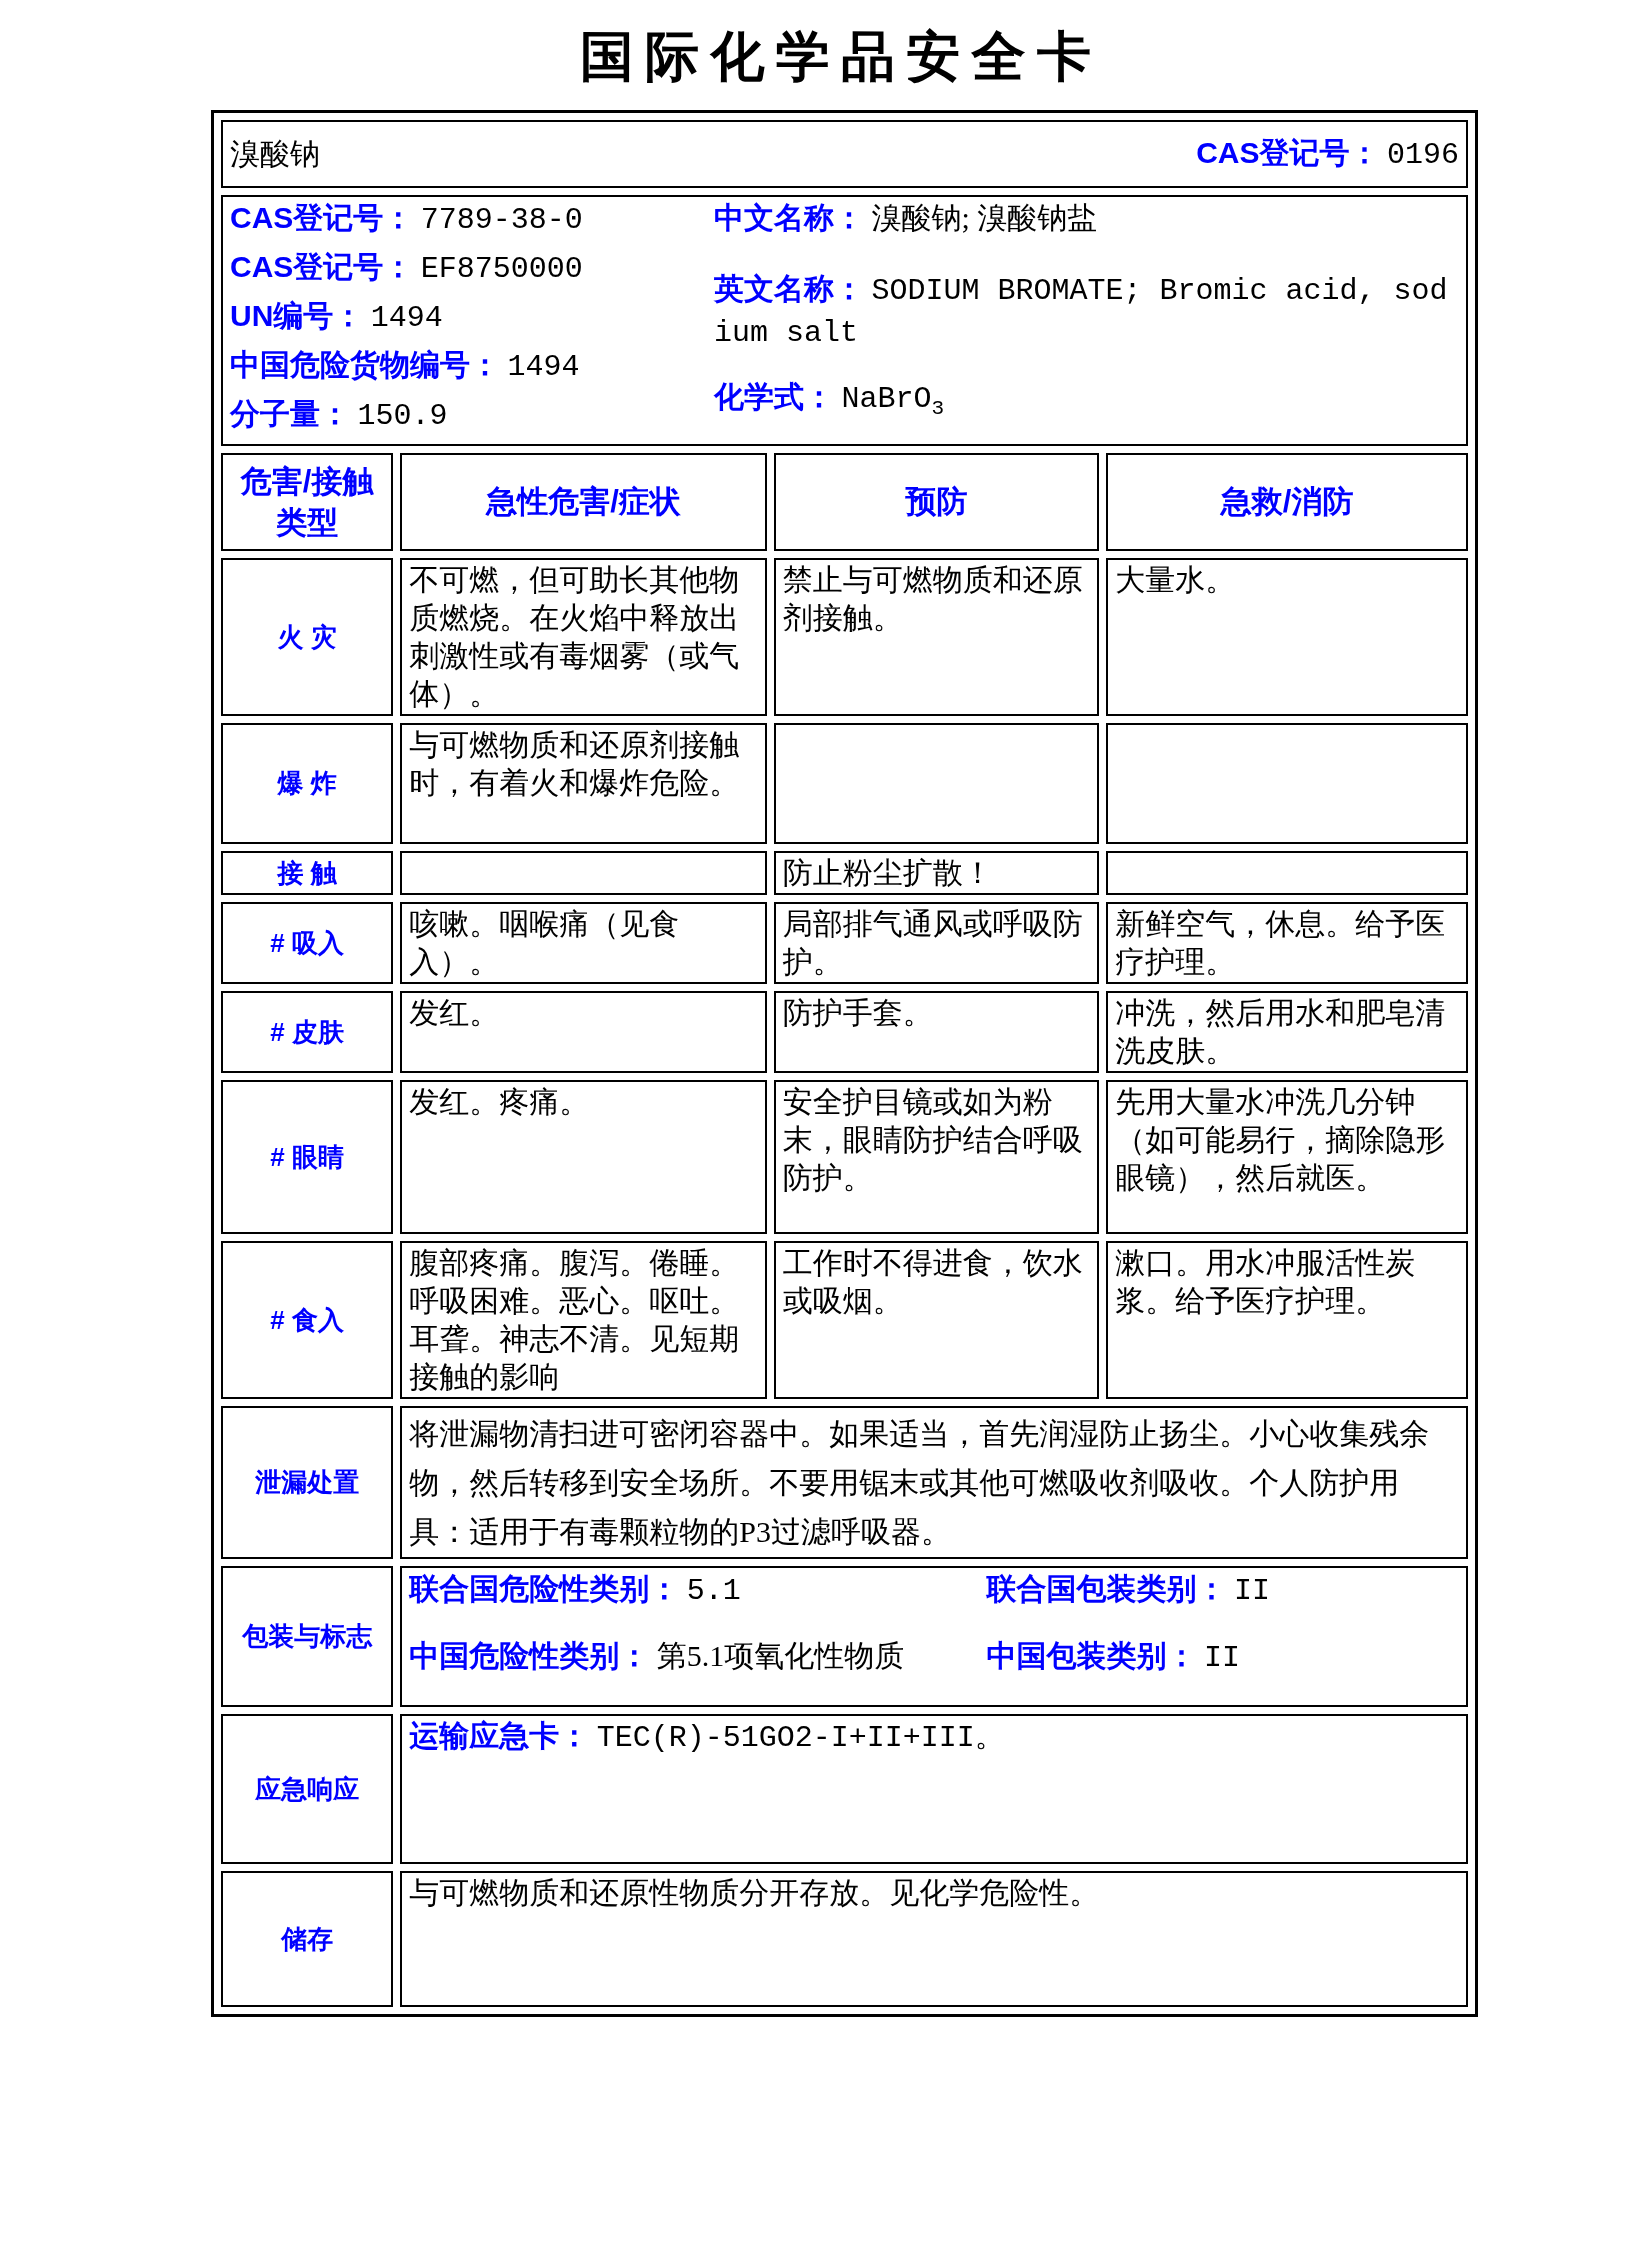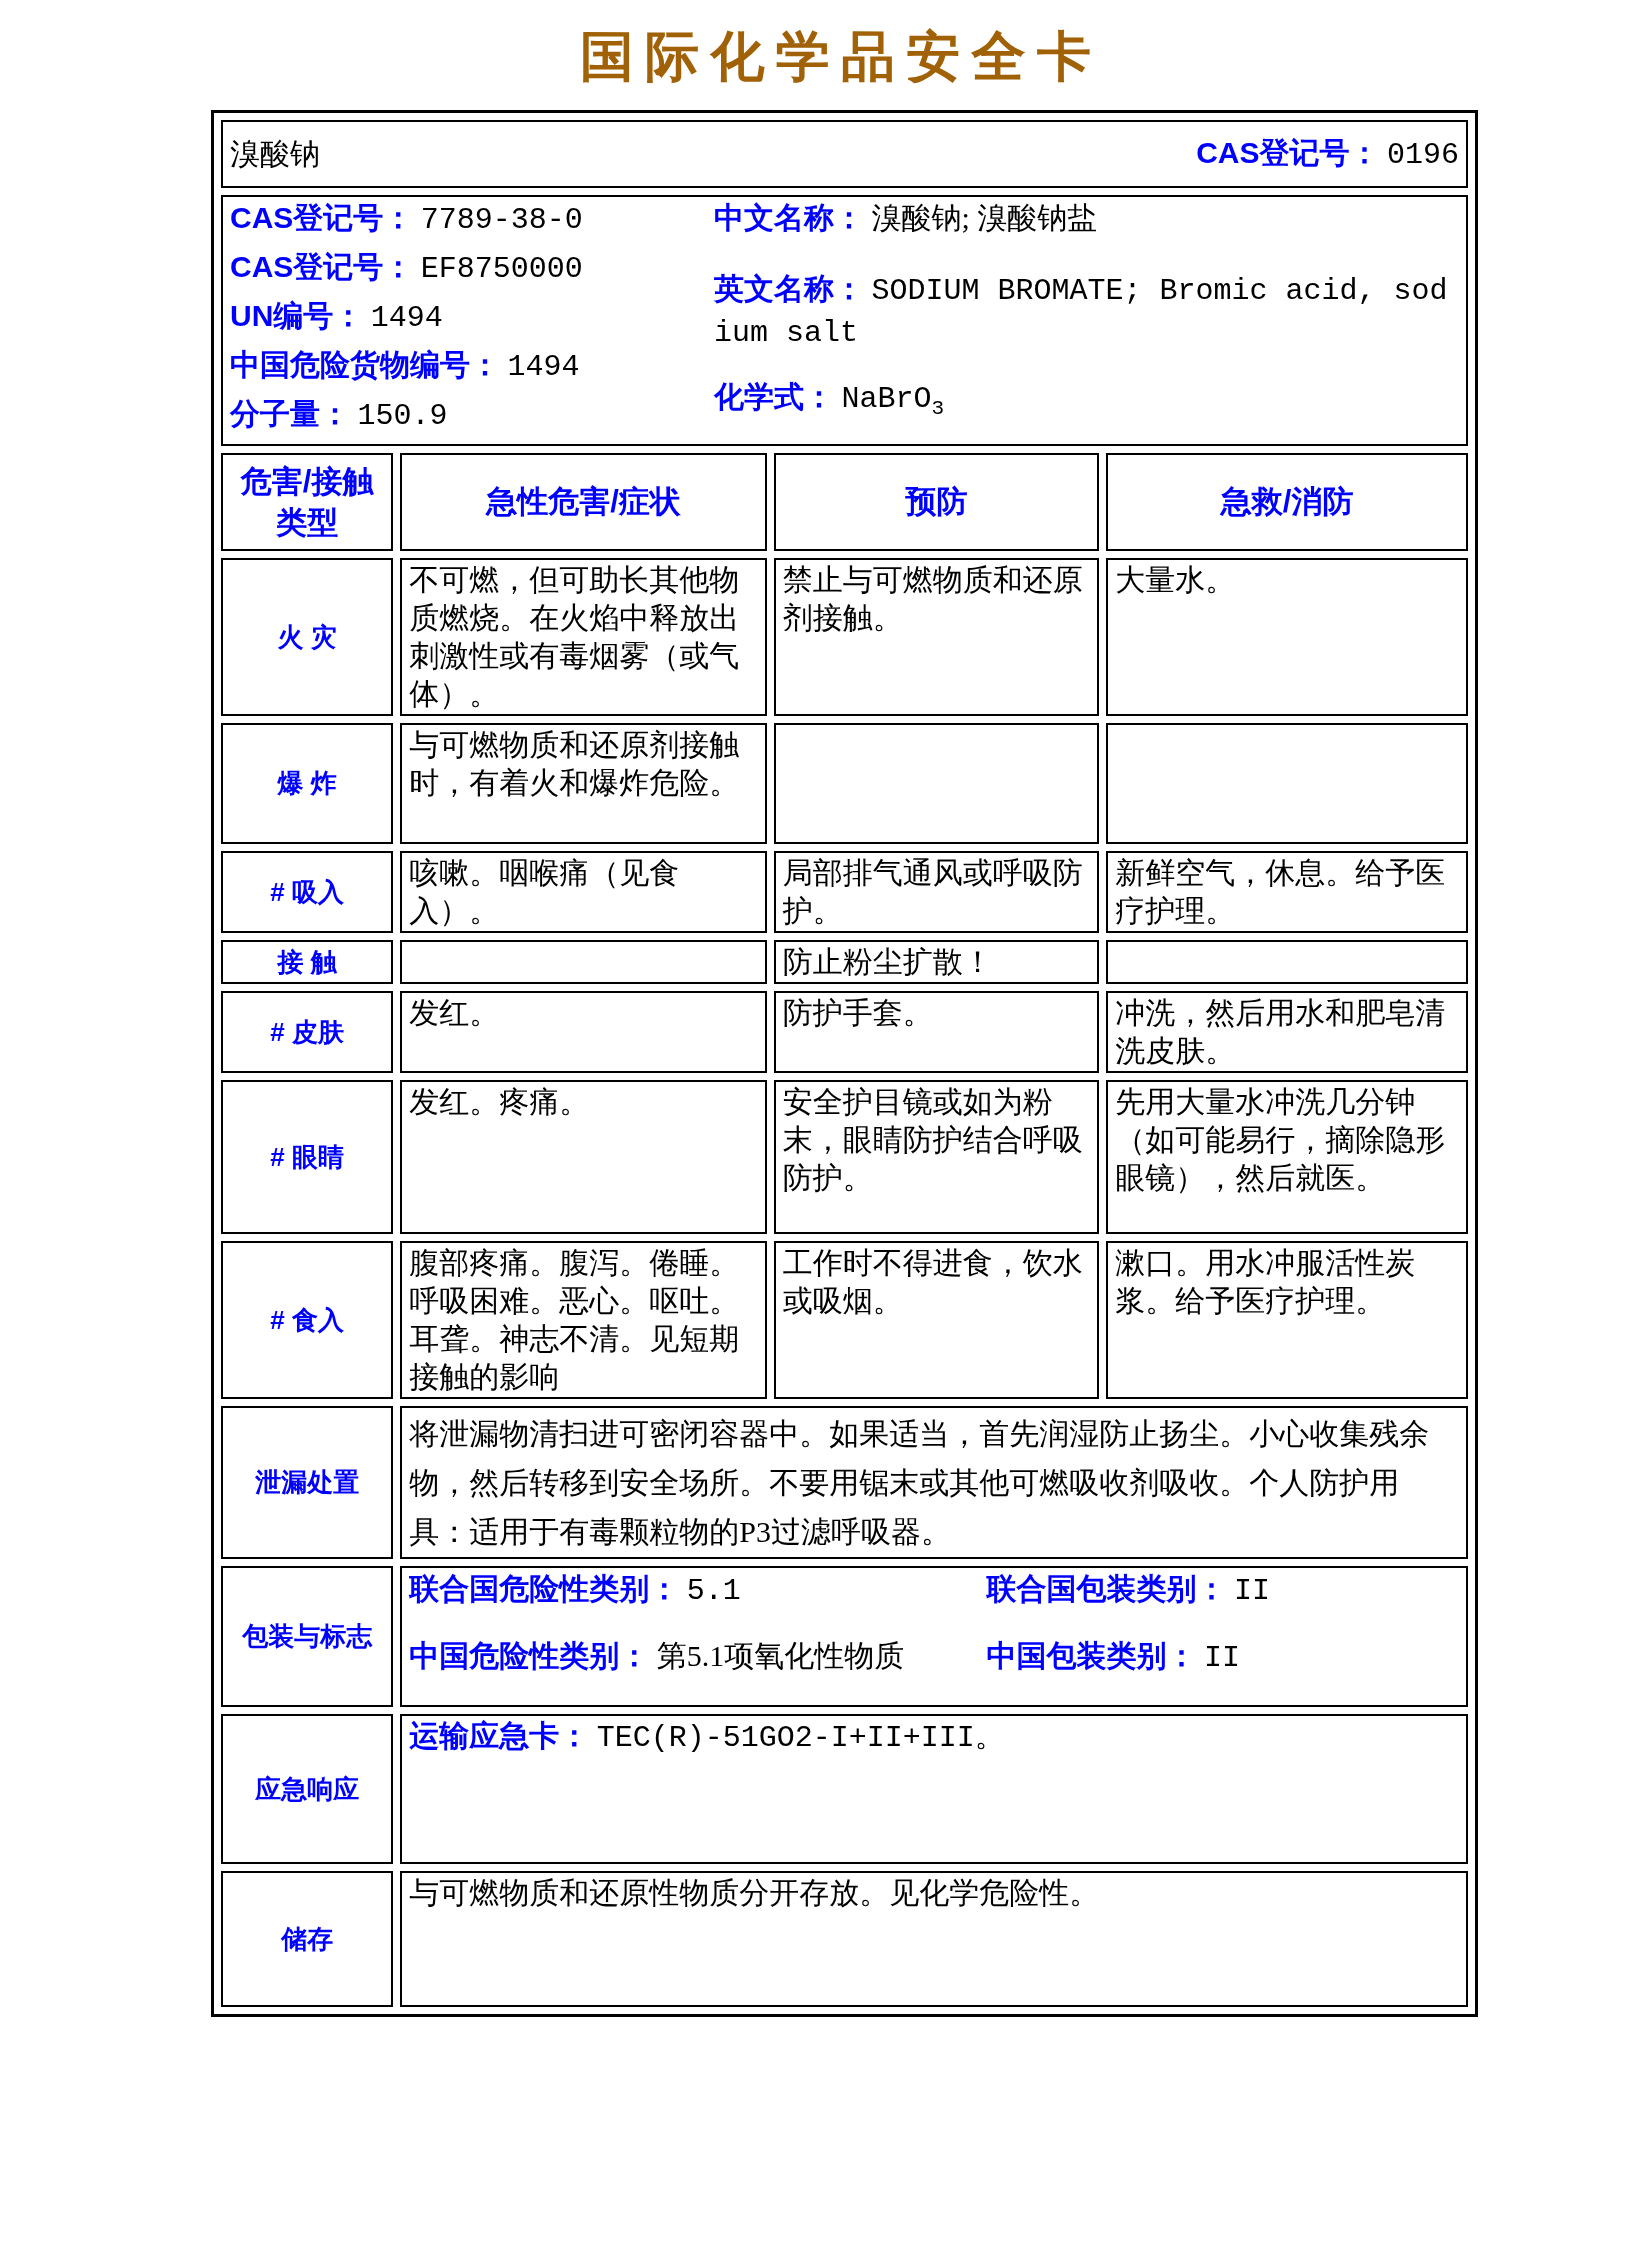--- a/index.html
+++ b/index.html
@@ -10,21 +10,21 @@
     color: #000000;
   }
   .page { padding: 21px 0 0 211px; }
   .doc-title {
     width: 1260px;
     text-align: center;
     font-family: "Liberation Sans", "DejaVu Sans", sans-serif;
     font-weight: bold;
     font-size: 54px;
     letter-spacing: 11.3px;
-    color: #a16207;
+    color: #000000;
     margin-bottom: 15.5px;
     white-space: nowrap;
   }
   table.card {
     border-collapse: separate;
     border-spacing: 7px;
     border: 3.5px solid #000000;
     table-layout: fixed;
     width: 1267px;
     background: #ffffff;
@@ -162,31 +162,31 @@
     </tr>
 
     <tr>
       <td class="rowlabel" style="height:115px;">爆 炸</td>
       <td>与可燃物质和还原剂接触时，有着火和爆炸危险。</td>
       <td></td>
       <td></td>
     </tr>
 
     <tr>
+      <td class="rowlabel" style="height:34px;">接 触</td>
+      <td></td>
+      <td>防止粉尘扩散！</td>
+      <td></td>
+    </tr>
+
+    <tr>
       <td class="rowlabel" style="height:76px;"># 吸入</td>
       <td>咳嗽。咽喉痛（见食入）。</td>
       <td>局部排气通风或呼吸防护。</td>
       <td>新鲜空气，休息。给予医疗护理。</td>
-    </tr>
-
-    <tr>
-      <td class="rowlabel" style="height:34px;">接 触</td>
-      <td></td>
-      <td>防止粉尘扩散！</td>
-      <td></td>
     </tr>
 
     <tr>
       <td class="rowlabel" style="height:76px;"># 皮肤</td>
       <td>发红。</td>
       <td>防护手套。</td>
       <td>冲洗，然后用水和肥皂清洗皮肤。</td>
     </tr>
 
     <tr>

